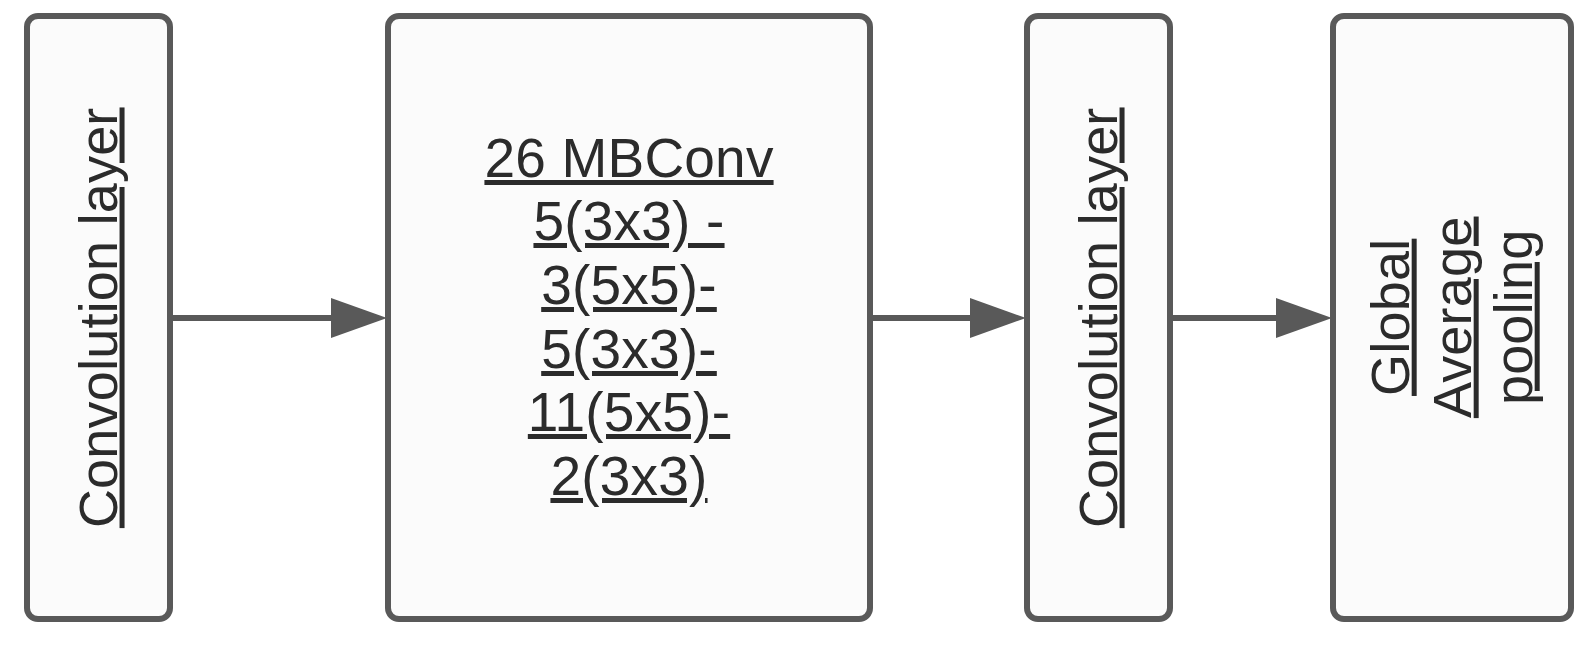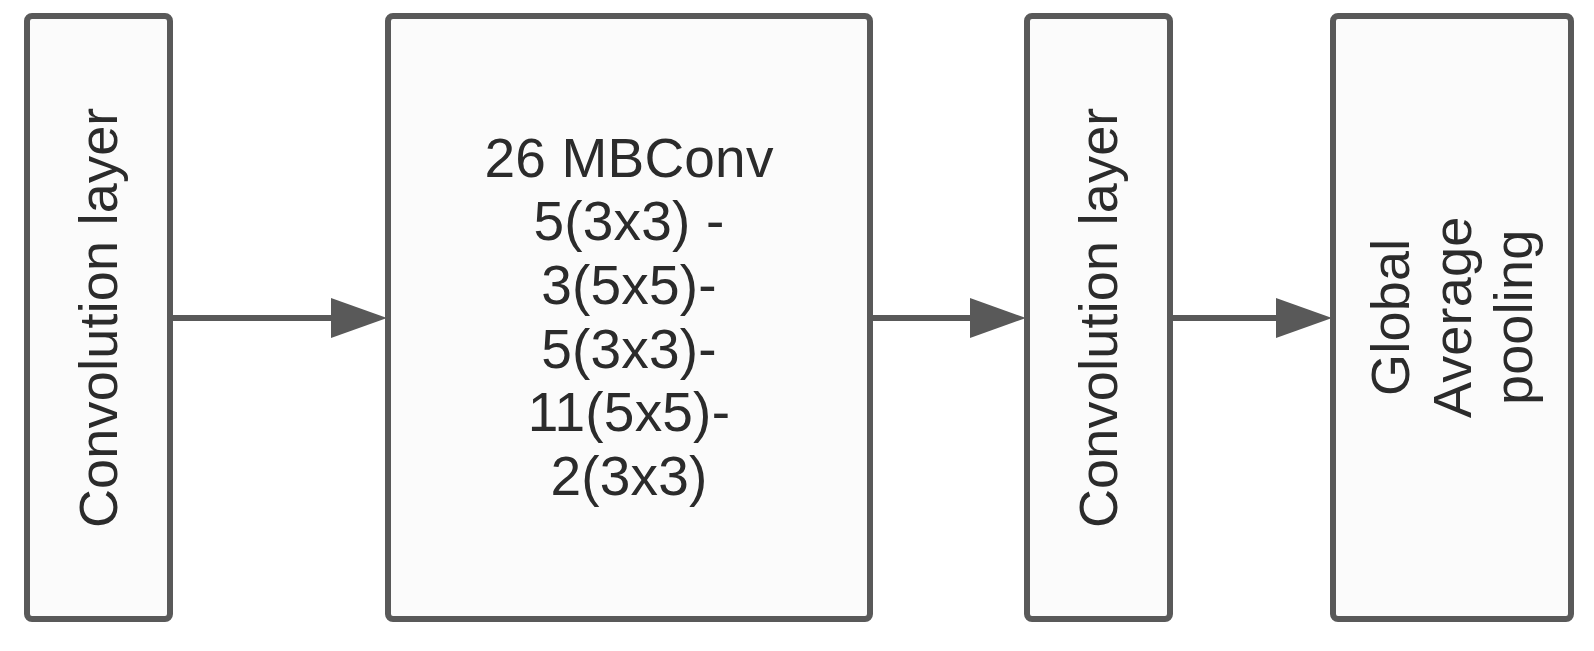--- a/index.html
+++ b/index.html
@@ -16,25 +16,26 @@
     height: 651px;
     background: #ffffff;
     overflow: hidden;
   }
 
   .node {
     position: absolute;
     box-sizing: border-box;
     background: #fbfbfb;
     border: 6px solid #595959;
-    border-radius: 8px;
+    border-radius: 14px;
     display: flex;
     align-items: center;
     justify-content: center;
     color: #2b2b2b;
+    text-decoration: underline;
   }
 
   
   .vlabel {
     transform: rotate(-90deg);
     white-space: nowrap;
     font-size: 54px;
     line-height: 1.14;
     letter-spacing: 0.2px;
     text-align: center;

